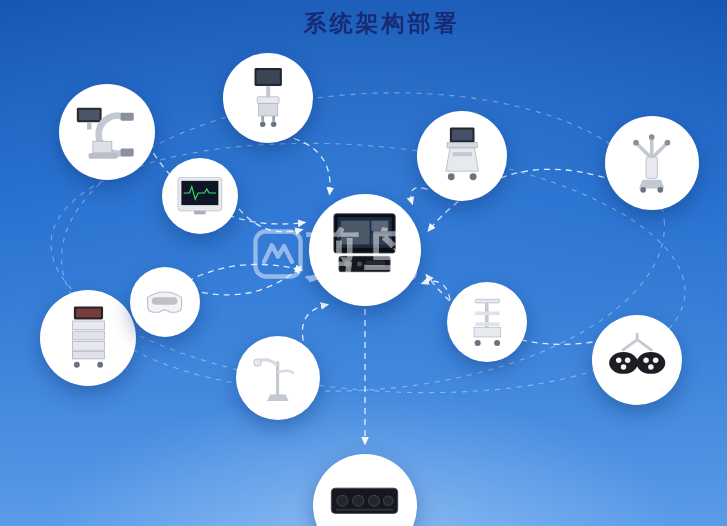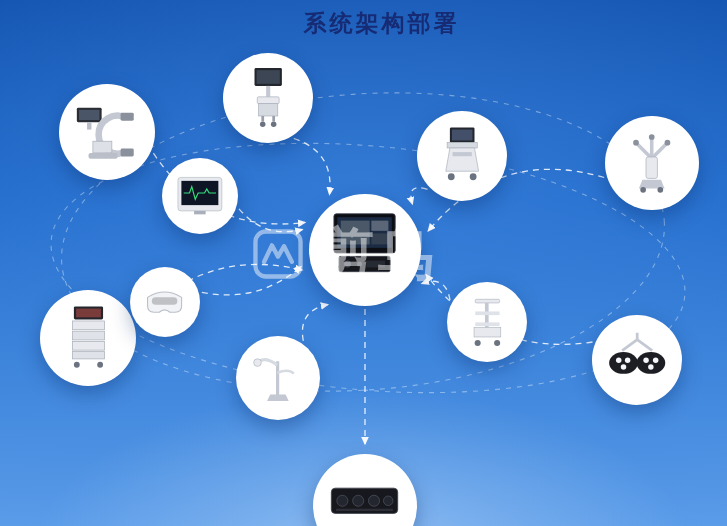--- a/index.html
+++ b/index.html
@@ -28,21 +28,21 @@
   .node {
     position:absolute; background:var(--node-bg, #ffffff); border-radius:50%;
     display:flex; align-items:center; justify-content:center;
     box-shadow:0 8px 20px rgba(5,40,100,.35);
   }
   .node-icon { width:76%; height:76%; display:flex; align-items:center; justify-content:center; }
   .node-icon svg { width:100%; height:100%; }
 
   .watermark {
     position:absolute; left:252px; top:226px; z-index:20;
-    display:flex; align-items:center; gap:14px;
+    display:flex; align-items:center; gap:0;
     opacity:.48; pointer-events:none;
   }
   .wm-logo { display:flex; }
   .wm-logo svg { width:52px; height:52px; }
   .wm-text { font-size:56px; font-weight:bold; color:#ffffff; line-height:1; letter-spacing:4px; }
 </style>
 </head>
 <body>
 
 <div class="stage" style="--bg-top: #0a4aa8; --bg-bottom: #5b9ce9; --title-color: #162b74; --node-bg: #ffffff;">

